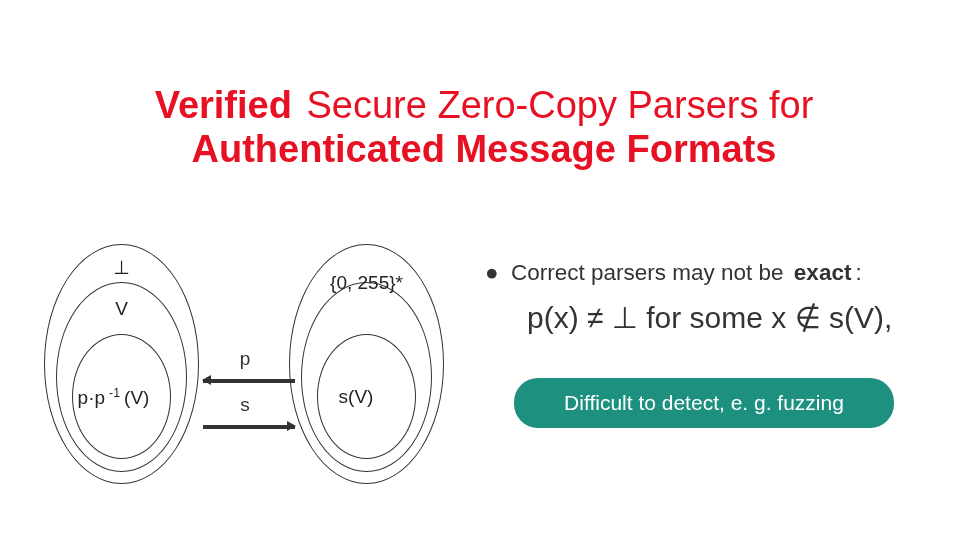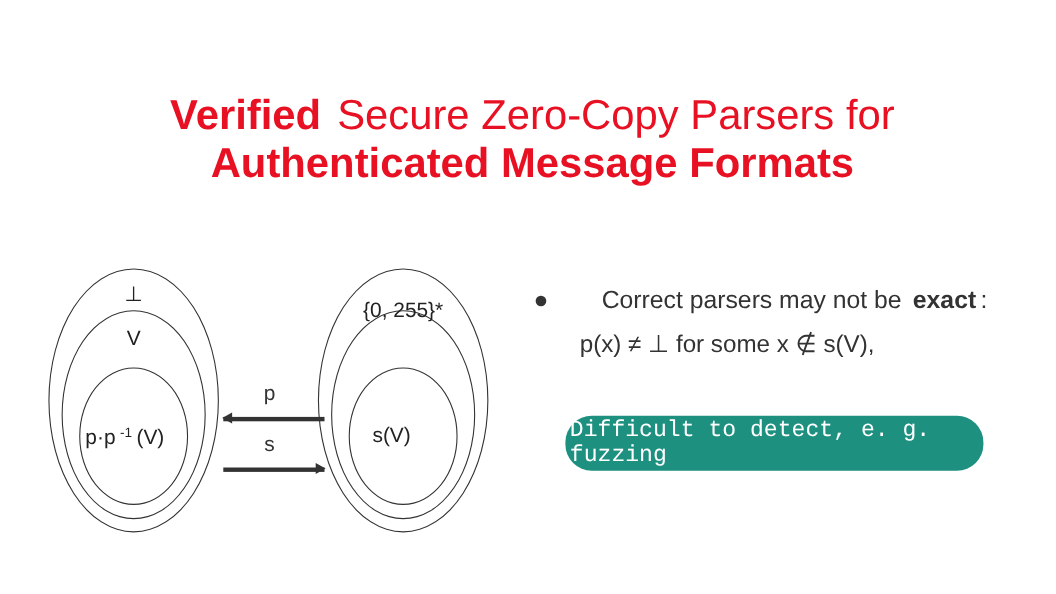--- a/index.html
+++ b/index.html
@@ -25,24 +25,24 @@
   .arrows { position: absolute; left: 155px; top: 95px; width: 92px; height: 75px; }
   .arrow-row { display: flex; align-items: center; justify-content: center; height: 36px; font-size: 18px; }
   .arrow-line { flex: 1; height: 1.5px; background: #333; position: relative; }
   .arrow-line.left::before { content: ""; position: absolute; left: -1px; top: -4px; border-right: 9px solid #333; border-top: 5px solid transparent; border-bottom: 5px solid transparent; }
   .arrow-line.right::after { content: ""; position: absolute; right: -1px; top: -4px; border-left: 9px solid #333; border-top: 5px solid transparent; border-bottom: 5px solid transparent; }
   .arrow-label { margin: 0 6px; font-size: 19px; }
 
   .bullets { position: absolute; top: 248px; left: 475px; width: 455px; font-size: 22.5px; line-height: 1.35; color: #333; }
   .bullet-row { display: flex; }
   .bdot { width: 24px; flex-shrink: 0; }
-  .bbody { flex: 1; margin-left: 36px; }
-  .sub { margin-left: 44px; margin-top: 4px; font-size: 22px; }
+  .bbody { flex: 1; }
+  .sub { margin-left: 44px; margin-top: 4px; font-size: 30px; }
 
-  .pill { position: absolute; left: 510px; top: 374px; width: 380px; height: 50px; background: #1e9080; border-radius: 24px; display: flex; align-items: center; justify-content: center; color: #fff; font-size: 21px; font-family: Liberation Mono, monospace; }
+  .pill { position: absolute; left: 510px; top: 374px; width: 380px; height: 50px; background: #1e9080; border-radius: 24px; display: flex; align-items: center; justify-content: center; color: #fff; font-size: 21px; }
 </style>
 </head>
 <body>
 
 <div class="slide">
 
   <div class="title">
     <span class="b red">Verified</span><span class="red"> Secure Zero-Copy Parsers for</span><br>
     <span class="b red">Authenticated Message Formats</span>
   </div>

